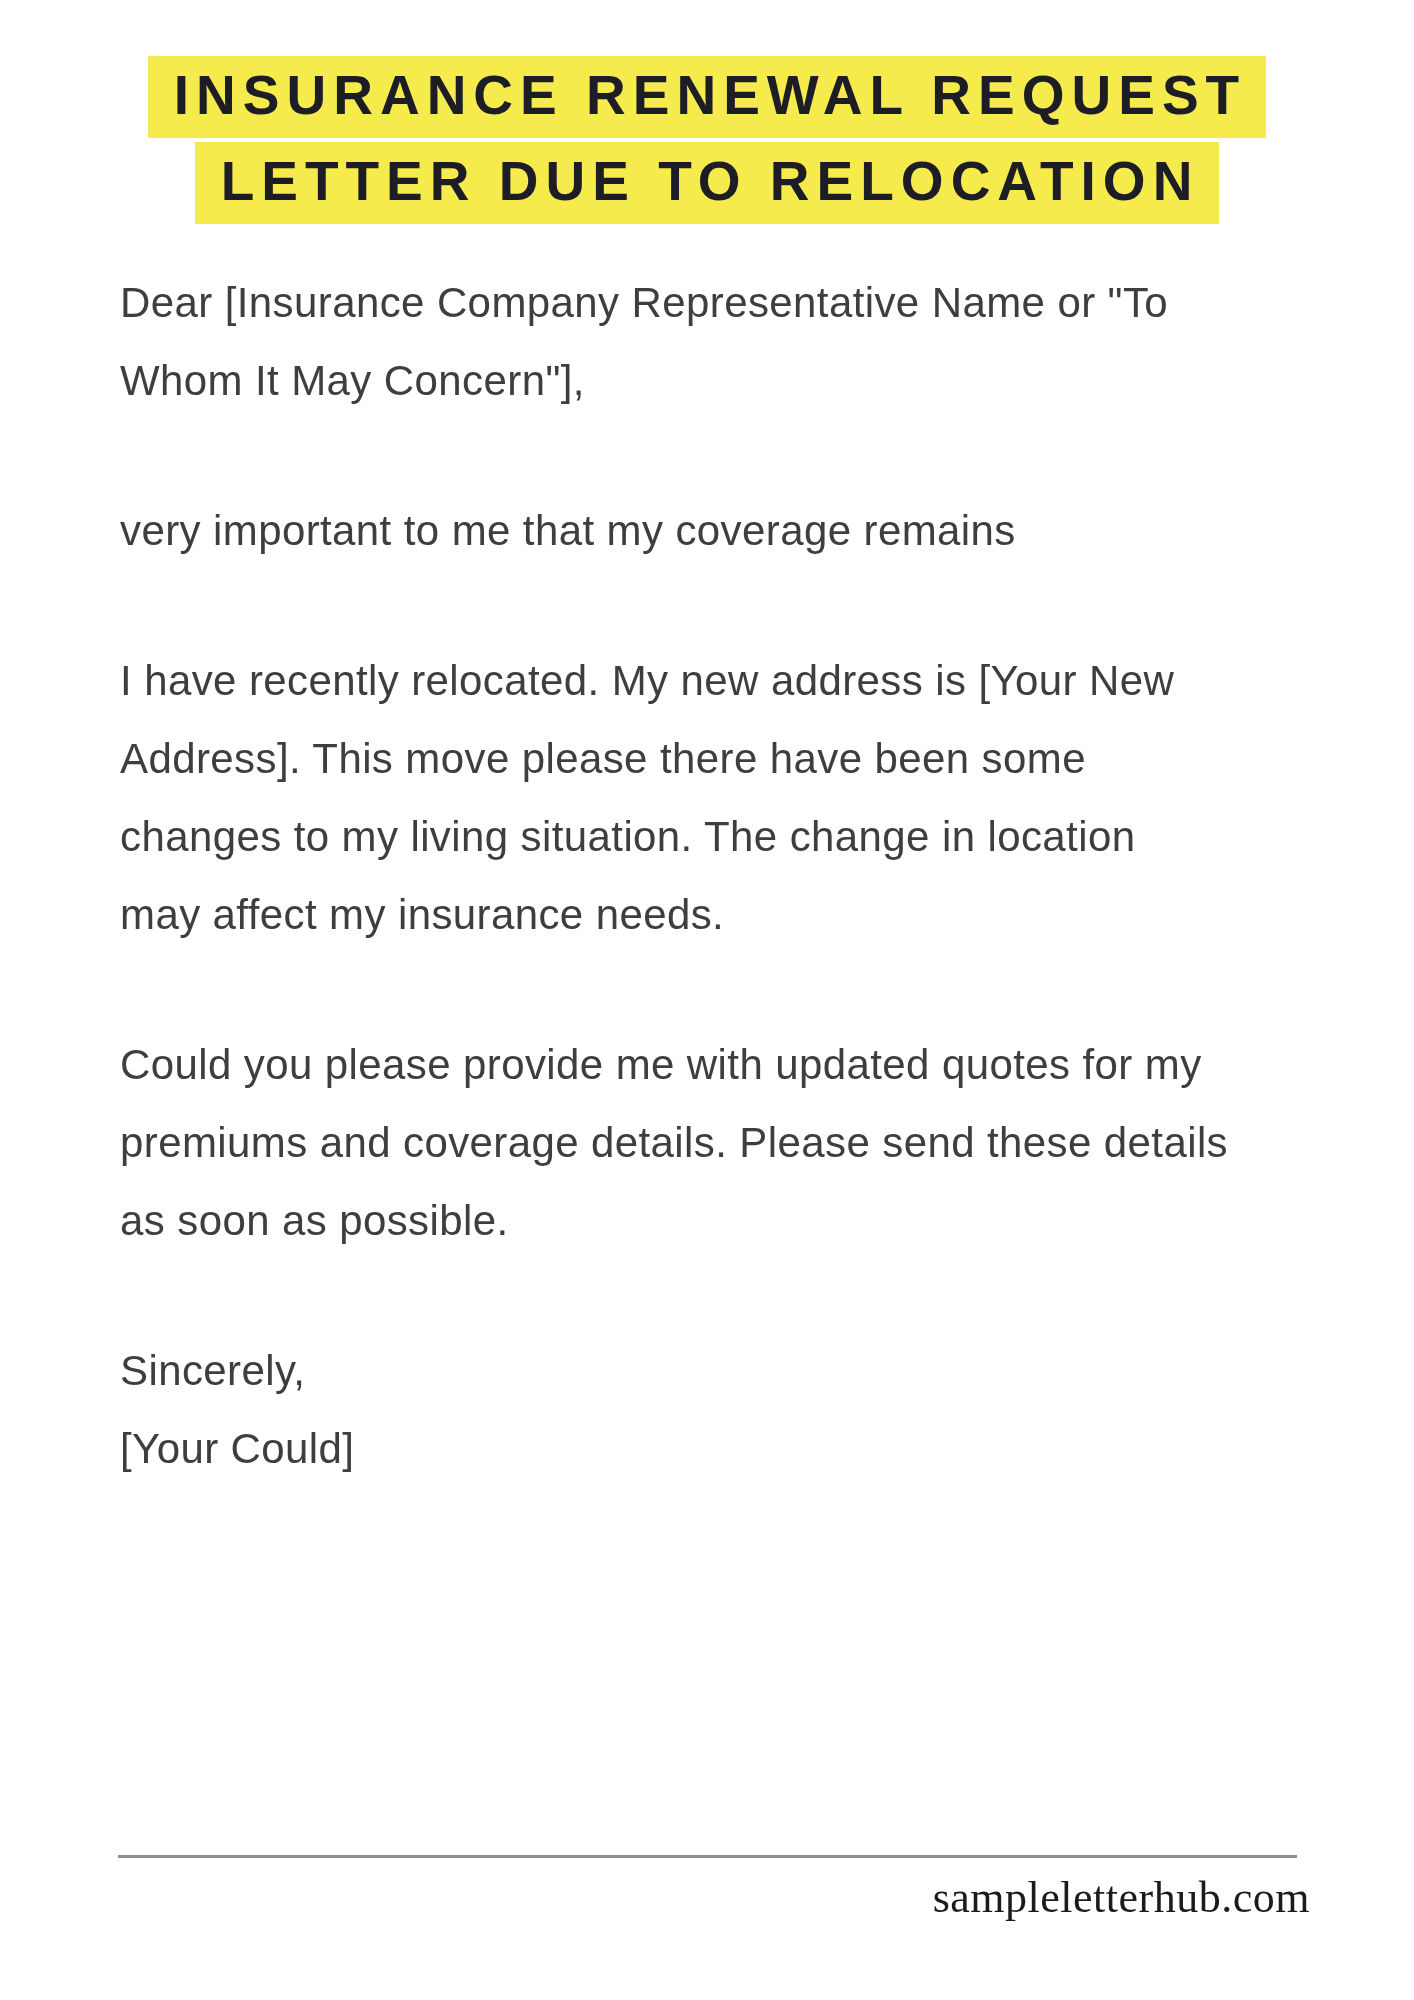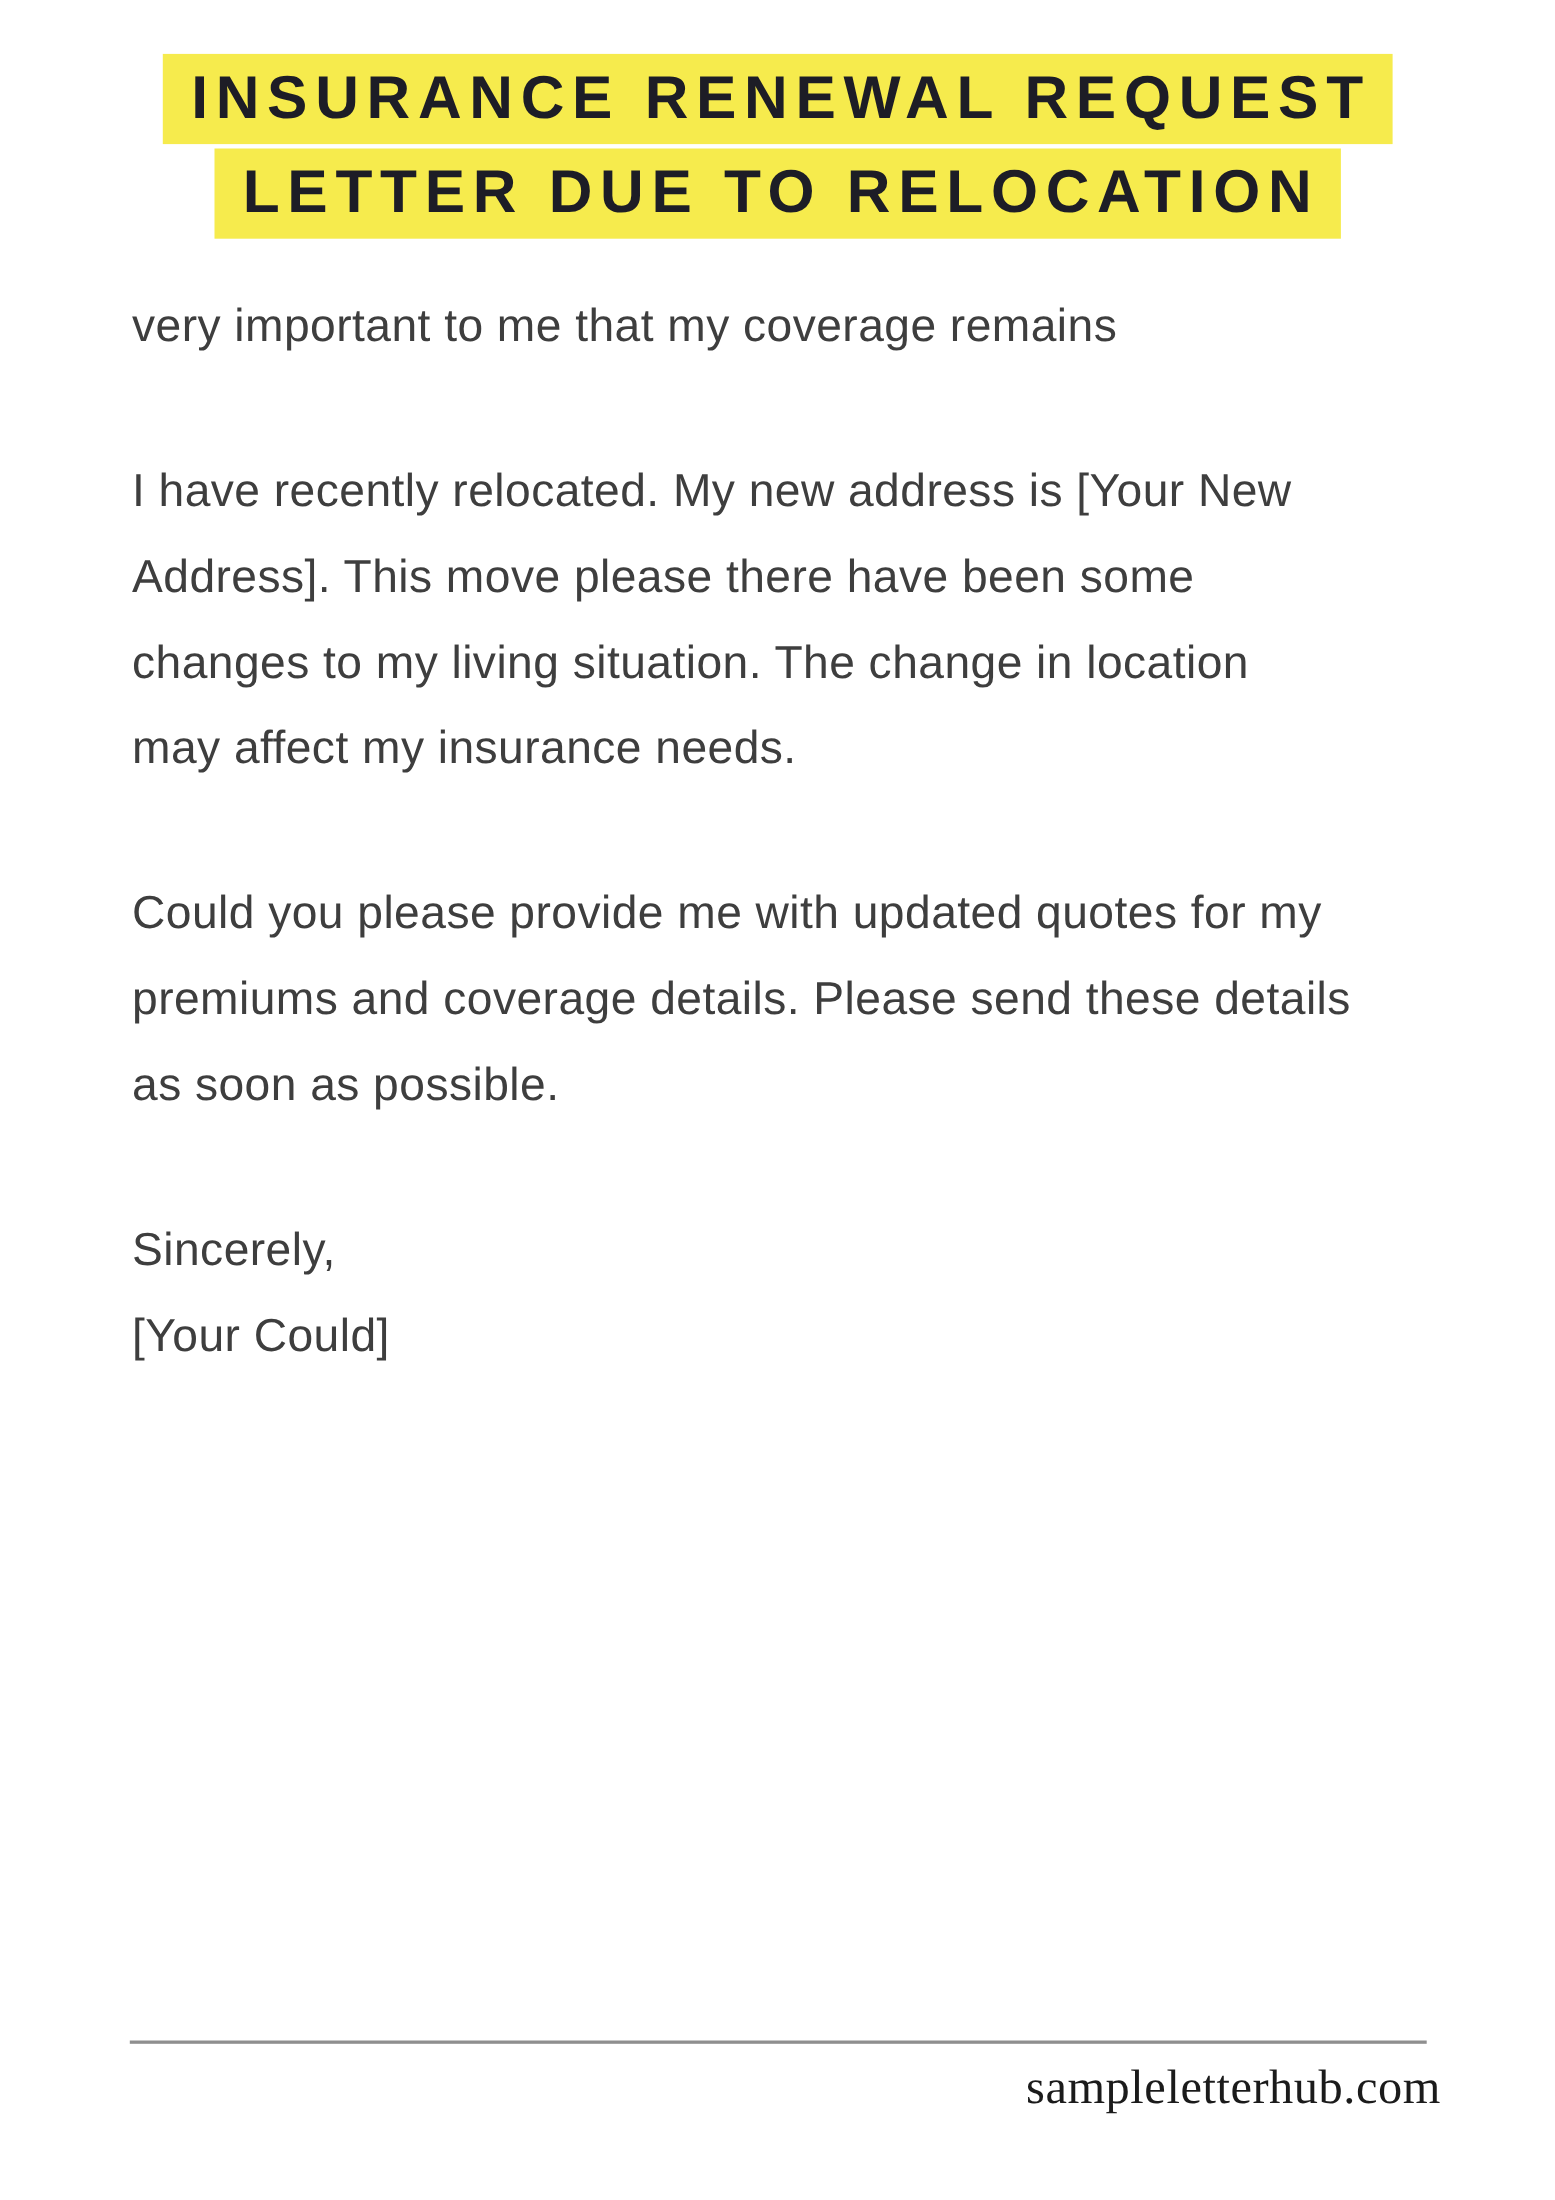--- a/index.html
+++ b/index.html
@@ -9,23 +9,22 @@
   }
   .page {
     position: relative;
     width: 1414px;
     height: 2000px;
     background: #ffffff;
     overflow: hidden;
     font-family: "Liberation Sans", sans-serif;
   }
   .title-block {
-    padding-top: 36px;
+    padding-top: 56px;
     text-align: center;
-    margin-top: 13px;
   }
   .title-line {
     line-height: 1;
   }
   .title-line + .title-line {
     margin-top: 4px;
   }
   .hl {
     display: inline-block;
     background: #f6eb4d;
@@ -76,20 +75,24 @@
     <div class="title-line">
       <span class="hl">INSURANCE RENEWAL REQUEST</span>
     </div>
     <div class="title-line">
       <span class="hl">LETTER DUE TO RELOCATION</span>
     </div>
   </div>
 
   <div class="letter-body">
 
+    <div class="paragraph">
+      <div class="line">Dear [Insurance Company Representative Name or "To</div>
+      <div class="line">Whom It May Concern"],</div>
+    </div>
 
     <div class="paragraph">
       <div class="line">very important to me that my coverage remains</div>
     </div>
 
     <div class="paragraph">
       <div class="line">I have recently relocated. My new address is [Your New</div>
       <div class="line">Address]. This move please there have been some</div>
       <div class="line">changes to my living situation. The change in location</div>
       <div class="line">may affect my insurance needs.</div>

